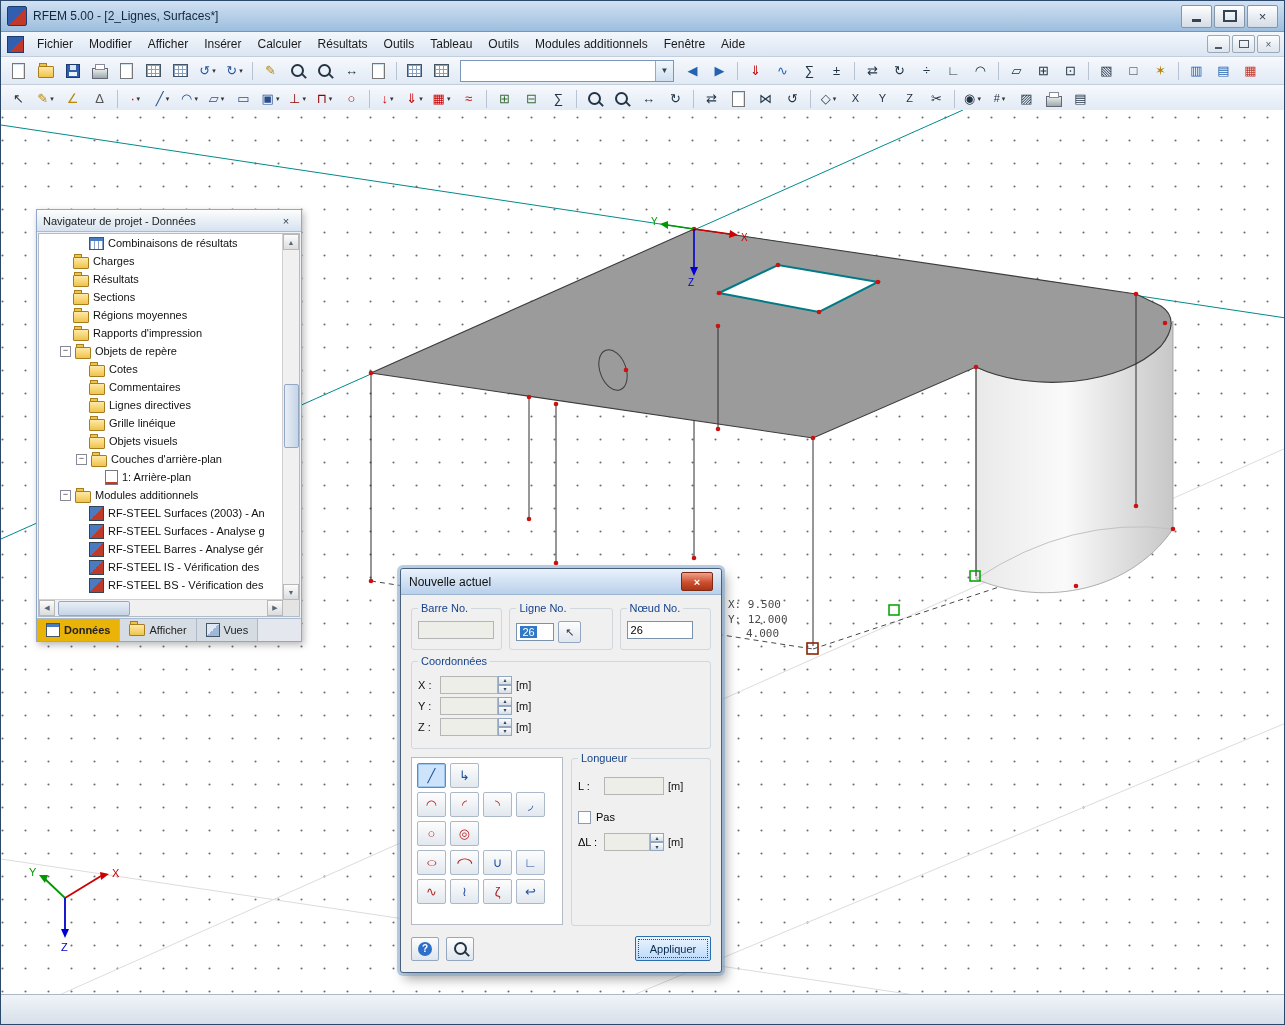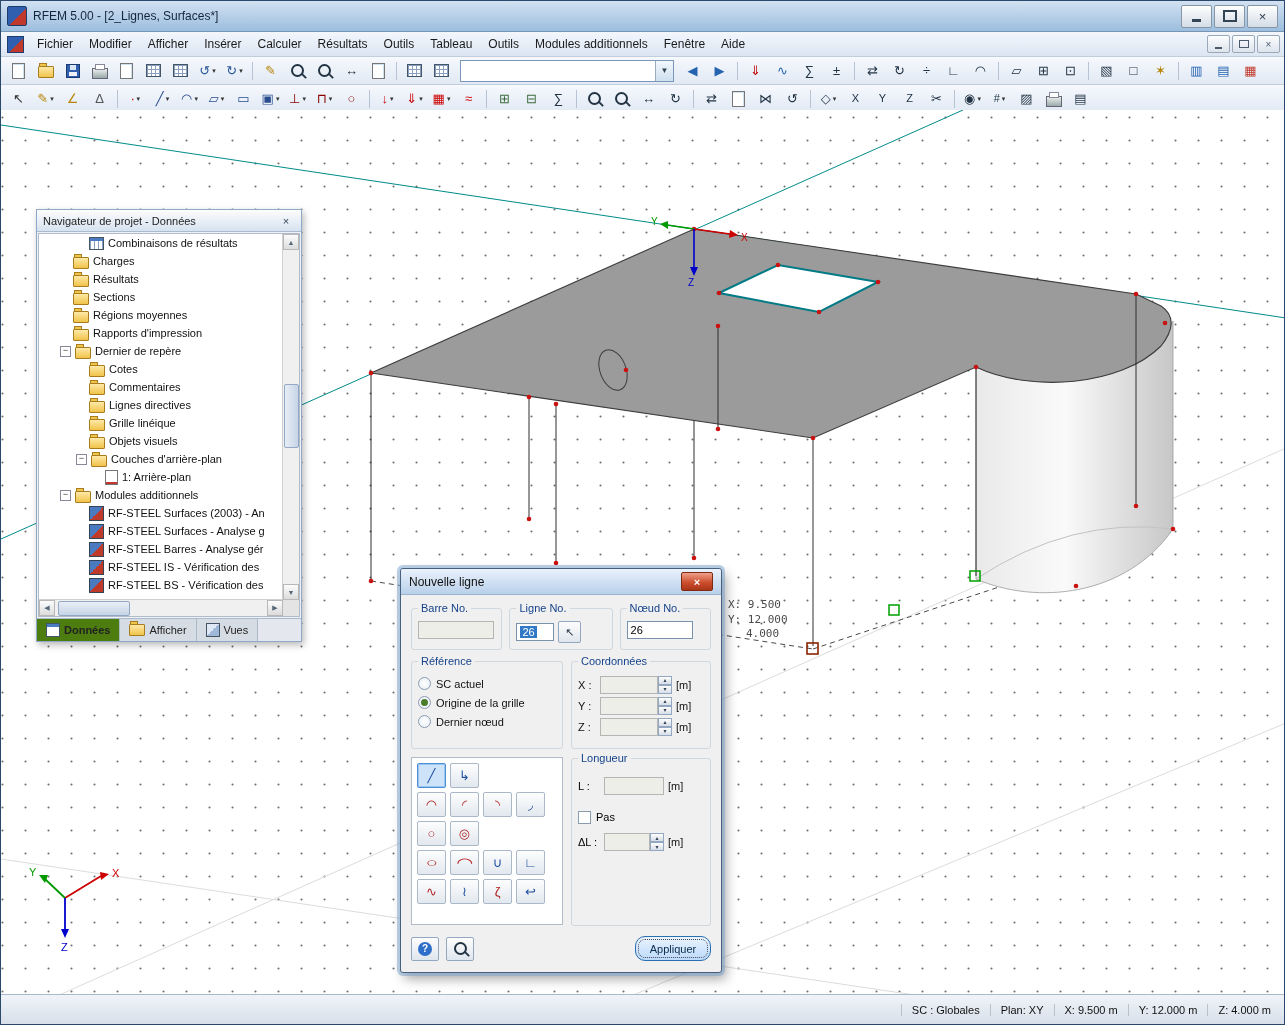--- a/index.html
+++ b/index.html
@@ -60,21 +60,21 @@
   .vscroll{position:absolute;top:0;right:0;bottom:16px;width:16px;background:#f0f0f0;border-left:1px solid #d0d0d0;}
   .hscroll{position:absolute;left:0;right:16px;bottom:0;height:16px;background:#f0f0f0;border-top:1px solid #d0d0d0;display:flex;align-items:center;}
   .scorner{position:absolute;right:0;bottom:0;width:16px;height:16px;background:#e4e4e4;}
   .sarr{width:16px;height:16px;background:linear-gradient(#fcfcfc,#dcdcdc);border:1px solid #b8b8b8;display:flex;align-items:center;justify-content:center;font-size:7px;color:#567;box-sizing:border-box;}
   .vscroll .sarr.up{position:absolute;top:0;}
   .vscroll .sarr.down{position:absolute;bottom:0;}
   .vthumb{position:absolute;left:1px;width:13px;top:150px;height:62px;background:linear-gradient(to right,#e8eef6,#c6d4e6);border:1px solid #93a8c4;border-radius:2px;}
   .hthumb{width:70px;height:13px;margin-left:3px;background:linear-gradient(#e8eef6,#c6d4e6);border:1px solid #93a8c4;border-radius:2px;}
   .nav-tabs{display:flex;height:22px;background:#e4e8ee;border-top:1px solid #aabbd0;align-items:stretch;}
   .ntab{display:flex;align-items:center;gap:4px;padding:0 9px;font-size:11px;color:#222;border-right:1px solid #aab8c8;background:#d6dce4;}
-  .ntab.active{background:#4d7c0f;font-weight:bold;}
+  .ntab.active{background:#eab308;font-weight:bold;}
   .ti-data{display:inline-block;width:12px;height:12px;border:1px solid #456;background:#fff;box-shadow:inset 0 4px 0 -1px #4a7ac0;}
   .ti-views{display:inline-block;width:12px;height:12px;border:1px solid #456;background:linear-gradient(135deg,#dfe9f5 50%,#9fb8d8 50%);}
   .ti{margin-top:0;}
   
   #dialog{position:absolute;left:399px;top:567px;width:322px;height:405px;background:#f0f0f0;border:1px solid #46607e;border-radius:3px;box-shadow:0 0 0 3px rgba(130,165,205,.55),4px 6px 12px rgba(0,0,0,.35);box-sizing:border-box;}
   .dlg-title{height:25px;display:flex;align-items:center;padding:0 8px;font-size:12px;color:#111;background:linear-gradient(#eaf2fc,#b9d0ea);border-bottom:1px solid #9ab4d0;border-radius:3px 3px 0 0;}
   .dlg-close{margin-left:auto;width:30px;height:17px;background:linear-gradient(#f0a08c,#cc4f2e 55%,#a93518);border:1px solid #7e2a12;border-radius:2px;color:#fff;font-size:11px;font-weight:bold;display:flex;align-items:center;justify-content:center;}
   .dlg-body{padding:8px 10px 8px;}
   .grp{position:relative;border:1px solid #cfd7df;border-radius:3px;padding:12px 6px 6px;margin-top:5px;background:#f0f0f0;box-sizing:border-box;}
   .gt{position:absolute;top:-7px;left:6px;padding:0 3px;background:#f0f0f0;font-size:11px;color:#15428b;}
@@ -100,21 +100,21 @@
   .toolbtn{width:27px;height:23px;background:linear-gradient(#fdfdfd,#e2e8ef);border:1px solid #aab8c8;border-radius:2px;display:flex;align-items:center;justify-content:center;font-size:13px;flex:none;}
   .toolbtn.sel{background:#cde3fa;border-color:#4a90d9;box-shadow:inset 0 0 0 1px #9cc4ee;}
   .grp.longueur{flex:1;height:168px;margin-top:1px;}
   .lg-row{display:flex;align-items:center;gap:4px;height:22px;font-size:11px;margin-top:4px;}
   .lg-lab{width:22px;}
   .cbx-row{display:flex;align-items:center;gap:5px;height:20px;font-size:11px;margin-top:10px;}
   .cb{width:11px;height:11px;border:1px solid #8a9cb0;background:#fff;flex:none;}
   .dlg-foot{display:flex;align-items:center;margin-top:10px;gap:7px;}
   .footbtn{width:26px;height:22px;background:linear-gradient(#fdfdfd,#dfe6ee);border:1px solid #93a8c0;border-radius:2px;display:flex;align-items:center;justify-content:center;}
   .qmark{width:14px;height:14px;border-radius:50%;background:#2d6fc9;color:#fff;font-size:10px;font-weight:bold;display:flex;align-items:center;justify-content:center;}
-  .applybtn{margin-left:auto;width:74px;height:23px;background:linear-gradient(#eaf4fe,#bcdafa);border:1px solid #2a6db0;border-radius:10px;font-size:11px;color:#0a2a4a;display:flex;align-items:center;justify-content:center;outline:1px dotted #445;outline-offset:-4px;}
+  .applybtn{margin-left:auto;width:74px;height:23px;background:linear-gradient(#eaf4fe,#bcdafa);border:1px solid #2a6db0;border-radius:2px;font-size:11px;color:#0a2a4a;display:flex;align-items:center;justify-content:center;outline:1px dotted #445;outline-offset:-4px;}
   
   #statusbar{position:absolute;left:0;bottom:0;width:1285px;height:30px;background:linear-gradient(#f0f4f9,#d7dfe9);border-top:1px solid #aab8c8;display:flex;align-items:center;padding:0 5px;box-sizing:border-box;font-size:11px;color:#111;gap:3px;}
   .sb-msg{width:548px;height:20px;border:1px solid #b0bcc8;background:#edf1f6;box-shadow:inset 1px 1px 2px rgba(0,0,0,.12);display:flex;align-items:center;padding:0 6px;flex:none;}
   .sb-toggle{height:20px;padding:0 6px;background:linear-gradient(#fdfdfd,#dde4ec);border:1px solid #9fb0c0;border-radius:2px;display:flex;align-items:center;flex:none;}
   .sb-right{margin-left:auto;display:flex;align-items:center;height:20px;}
   .sb-seg{padding:0 10px;border-left:1px solid #b8c2cc;white-space:nowrap;}
 </style>
 </head>
 <body>
 
@@ -681,21 +681,21 @@
 
           <div class="trow" style="padding-left:34px">
             <span class="texp"></span>
             <span class="ic-folder"></span>
             <span class="tlab">Rapports d'impression</span>
           </div>
 
           <div class="trow" style="padding-left:21px">
             <span class="texp">−</span>
             <span class="ic-folder"></span>
-            <span class="tlab">Dernier de repère</span>
+            <span class="tlab">Objets de repère</span>
           </div>
 
           <div class="trow" style="padding-left:50px">
             <span class="texp"></span>
             <span class="ic-folder"></span>
             <span class="tlab">Cotes</span>
           </div>
 
           <div class="trow" style="padding-left:50px">
             <span class="texp"></span>
@@ -795,21 +795,21 @@
 
         <div class="ntab">
           <span class="ti-views"></span>
           <span>Vues</span>
         </div>
       </div>
   </div>
 
   <div id="dialog">
     <div class="dlg-title">
-      <span>Nouvelle ligne</span>
+      <span>Nouvelle actuel</span>
       <span class="dlg-close">×</span>
     </div>
     <div class="dlg-body">
 
       <div class="drow1">
         <div class="grp" style="width:94px">
           <span class="gt">Barre No.</span>
           <span class="inp dis" style="width:76px"></span>
         </div>
         <div class="grp" style="width:106px">
@@ -823,40 +823,20 @@
               </span>
           </span>
         </div>
         <div class="grp" style="width:94px">
           <span class="gt">Nœud No.</span>
           <span class="inp" style="width:66px">26</span>
         </div>
       </div>
 
       <div class="drow2">
-        <div class="grp" style="width:152px;height:88px">
-          <span class="gt">Référence</span>
-          <div>
-
-              <label class="radio-row">
-                <span class="radio" data-on="false"></span>
-                <span>SC actuel</span>
-              </label>
-
-              <label class="radio-row">
-                <span class="radio" data-on="true"></span>
-                <span>Origine de la grille</span>
-              </label>
-
-              <label class="radio-row">
-                <span class="radio" data-on="false"></span>
-                <span>Dernier nœud</span>
-              </label>
-            </div>
-        </div>
         <div class="grp" style="flex:1;height:88px">
           <span class="gt">Coordonnées</span>
           <div>
 
               <div class="coord-row">
                 <span class="clabel">X :</span>
                 <span class="spin">
                   <span class="inp dis"></span>
                   <span class="btns">
                     <span class="sb">▴</span>
@@ -986,27 +966,15 @@
         <span class="footbtn">
             <span class="ic-zoom"></span>
           </span>
         <span class="applybtn">Appliquer</span>
       </div>
 
     </div>
   </div>
 
   <div id="statusbar">
-    <div class="sb-right">
-
-        <span class="sb-seg">SC : Globales</span>
-
-        <span class="sb-seg">Plan: XY</span>
-
-        <span class="sb-seg">X: 9.500 m</span>
-
-        <span class="sb-seg">Y: 12.000 m</span>
-
-        <span class="sb-seg">Z: 4.000 m</span>
-      </div>
   </div>
 
 </div>
 
 </body></html>

